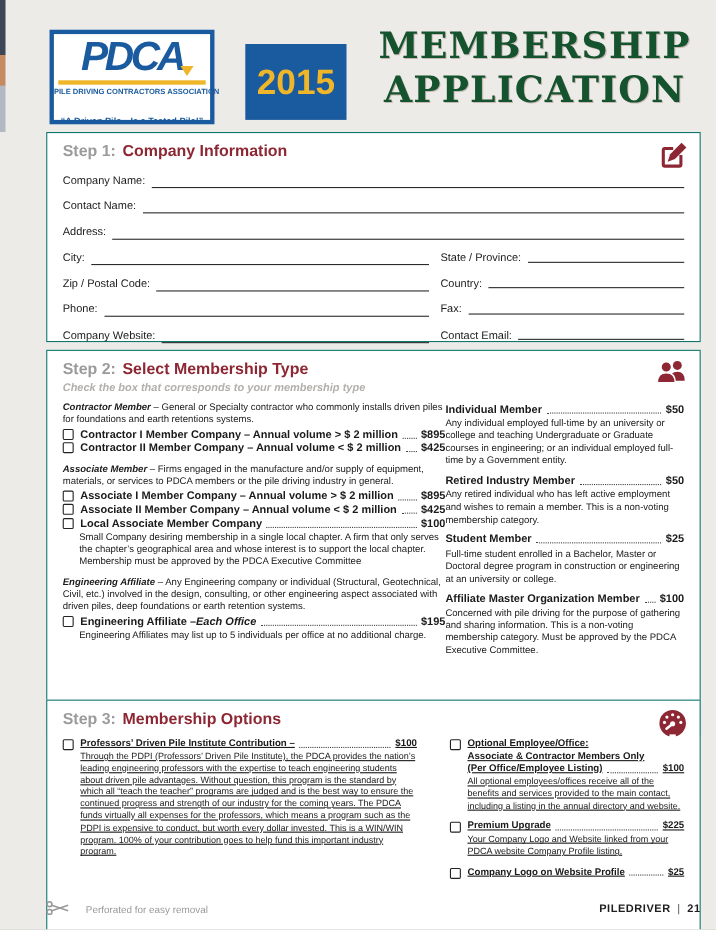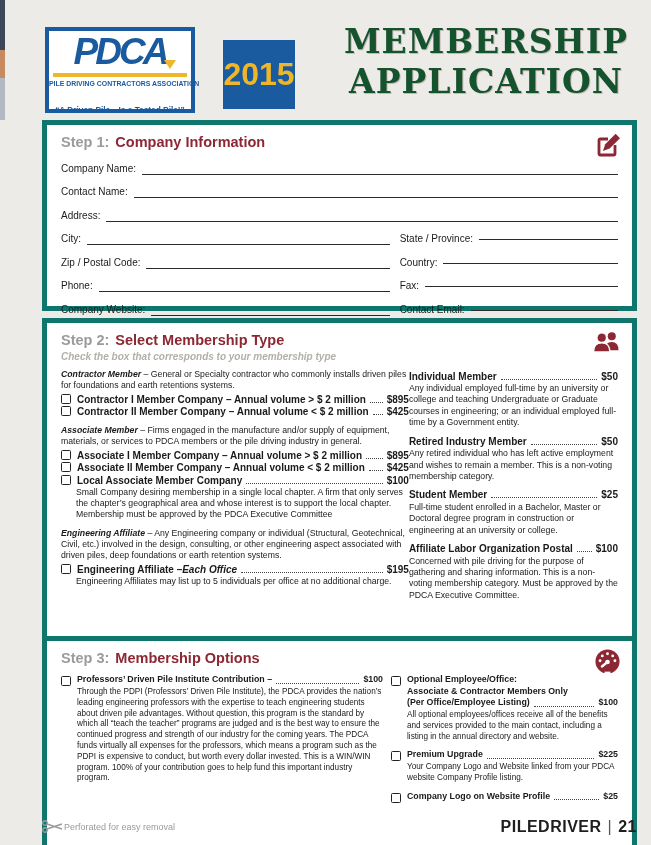--- a/index.html
+++ b/index.html
@@ -27,52 +27,52 @@
   .pdca-triangle {
     position:absolute; right:15px; bottom:3px; width:0; height:0;
     border-left:6px solid transparent; border-right:6px solid transparent;
     border-top:9px solid #efb629;
   }
   .logo-bar { height:3.5px; background:#efb629; margin:1px 4px 0; }
   .logo-org { font-size:6.9px; font-weight:bold; color:#1a5a9e; margin-top:3px; white-space:nowrap; }
   .logo-tag { font-size:8.3px; font-weight:bold; color:#1a5a9e; margin-top:18px; white-space:nowrap; }
 
   .year-box {
-    position:absolute; left:223px; top:40px; width:72px; height:69px;
+    position:absolute; left:223px; top:40px; width:92px; height:69px;
     background:#1a5a9e; color:#efb629; font-size:32px; font-weight:bold;
     display:flex; align-items:center; justify-content:center;
   }
   .app-title {
     position:absolute; left:325px; top:22px; width:322px; text-align:center;
     font-family:"DejaVu Serif", serif; font-weight:bold; color:#14532d;
     font-size:33px; line-height:40px; letter-spacing:1px; white-space:nowrap;
     text-shadow:1px 1px 0 rgba(90,30,30,.25);
   }
 
   
   .box {
     position:absolute; left:42px; width:595px; background:#fff;
-    border:5px solid #0f766e; box-sizing:border-box; padding:8px 14px 8px 14px;
+    border:1px solid #0f766e; box-sizing:border-box; padding:8px 14px 8px 14px;
   }
   #step1 { top:120px; height:191px; }
   #step2 { top:318px; height:351px; }
   #step3 { top:636px; height:232px; }
 
   .step-head { display:flex; align-items:baseline; font-size:14.5px; font-weight:bold; line-height:18px; }
   .step-num   { color:#9b9b9b; margin-right:6px; }
   .step-title { color:#8d2733; }
   .step-icon  { position:absolute; right:11px; top:7px; }
   .subtitle   { font-size:10px; font-style:italic; font-weight:bold; color:#b3afaa; margin-top:2px; }
 
   
   .f-row  { display:flex; align-items:flex-end; height:23.5px; font-size:10px; }
   .f-label{ white-space:nowrap; padding-right:6px; line-height:12px; }
   .f-line { flex:1; border-bottom:1px solid #2b2b2b; height:6px; }
   .f-col-l{ flex:0 0 59%; display:flex; align-items:flex-end; }
-  .f-col-r{ flex:1; display:flex; align-items:flex-start; margin-left:10px; }
+  .f-col-r{ flex:1; display:flex; align-items:center; margin-left:10px; }
 
   
   .cols { display:flex; margin-top:7px; }
   .col-left  { flex:0 0 320px; }
   .col-right { flex:1; min-width:0; }
 
   .grp { margin-bottom:8px; }
   .grp-head { font-size:8.7px; line-height:11px; margin:0 0 2.5px; }
   .bi { font-weight:bold; font-style:italic; }
 
@@ -82,37 +82,37 @@
     border-radius:1.5px; margin:0 6px 1px 0; background:#fff; align-self:flex-end;
   }
   .opt-label { white-space:nowrap; }
   .leader { flex:1; border-bottom:1.7px dotted #444; margin:0 4px 2px; min-width:10px; height:1px; }
   .opt-price { white-space:nowrap; }
   .opt-note { font-size:8.7px; font-weight:normal; line-height:11px; margin:0 0 3px 15px; }
 
   .r-item { margin-bottom:7px; }
   .r-desc { font-size:8.7px; line-height:11.4px; margin:1.5px 0 0; }
 
-  .s3-cols { display:flex; gap:8px; margin-top:7px; }
+  .s3-cols { display:flex; gap:30px; margin-top:7px;text-decoration:underline; }
   .s3-left  { flex:0 0 322px; }
   .s3-right { flex:1; min-width:0; }
   .s3-opt { display:flex; font-size:8.8px; margin-bottom:7px; }
   .s3-opt .cb { margin-top:2px; align-self:flex-start; }
   .s3-content { flex:1; min-width:0; }
   .s3-bold { font-weight:bold; line-height:11.5px; }
   .s3-row { display:flex; align-items:flex-end; font-weight:bold; line-height:11.5px; }
   .s3-desc { font-size:8.2px; line-height:10.8px; margin:1.5px 0 0; }
 
   
   .footer {
     position:absolute; left:42px; width:595px; top:818px;
     display:flex; justify-content:space-between; align-items:center;
   }
-  .perf { display:flex; gap:0; align-items:center; color:#9a9a9a; font-size:9px; }
-  .pageref { font-size:16px; font-weight:bold; color:#1e1e1e; letter-spacing:.5px; }
+  .perf { display:flex; gap:14px; align-items:center; color:#9a9a9a; font-size:9px; }
+  .pageref { font-size:10px; font-weight:bold; color:#1e1e1e; letter-spacing:.5px; }
   .pageref .sep { margin:0 6px; font-weight:normal; color:#555; }
 </style>
 </head>
 <body>
 
 <div class="page">
 
   <div class="edge-dark"></div>
   <div class="edge-orange"></div>
   <div class="edge-fade"></div>
@@ -300,21 +300,21 @@
         <div class="r-item">
           <div class="opt-row">
             <span class="opt-label">Student Member</span>
             <span class="leader"></span>
             <span class="opt-price">$25</span>
           </div>
           <p class="r-desc">Full-time student enrolled in a Bachelor, Master or Doctoral degree program in construction or engineering at an university or college.</p>
         </div>
         <div class="r-item">
           <div class="opt-row">
-            <span class="opt-label">Affiliate Labor Organization Postal</span>
+            <span class="opt-label">Affiliate Master Organization Member</span>
             <span class="leader"></span>
             <span class="opt-price">$100</span>
           </div>
           <p class="r-desc">Concerned with pile driving for the purpose of gathering and sharing information. This is a non-voting membership category. Must be approved by the PDCA Executive Committee.</p>
         </div>
       </div>
     </div>
   </div>
 
   <div class="box" id="step3">

